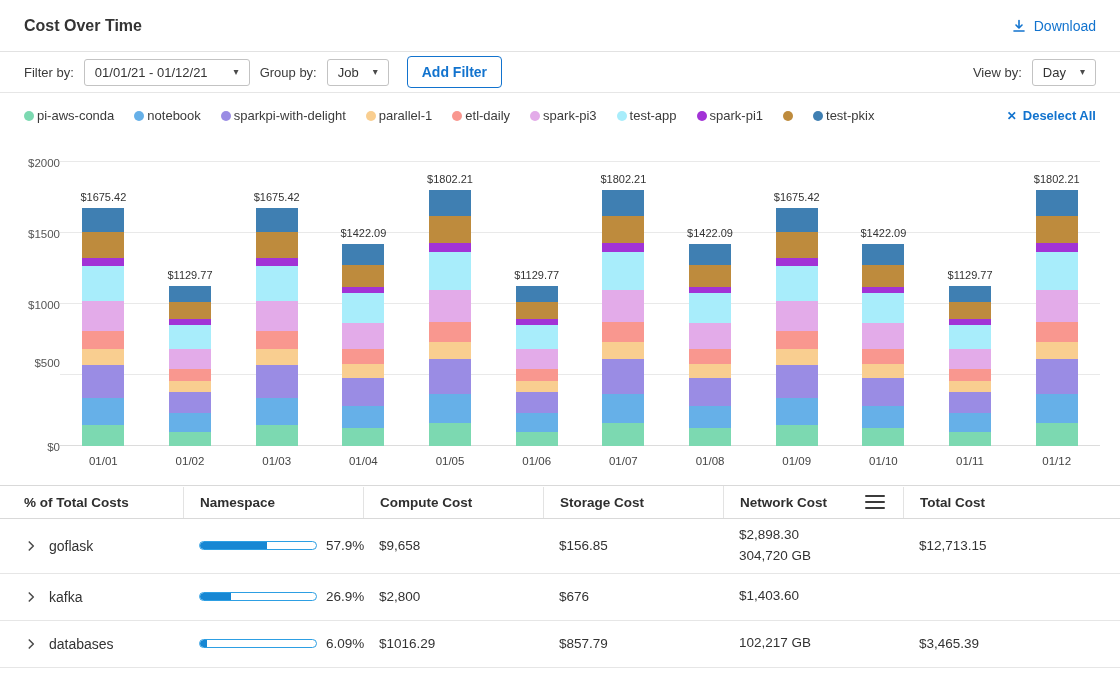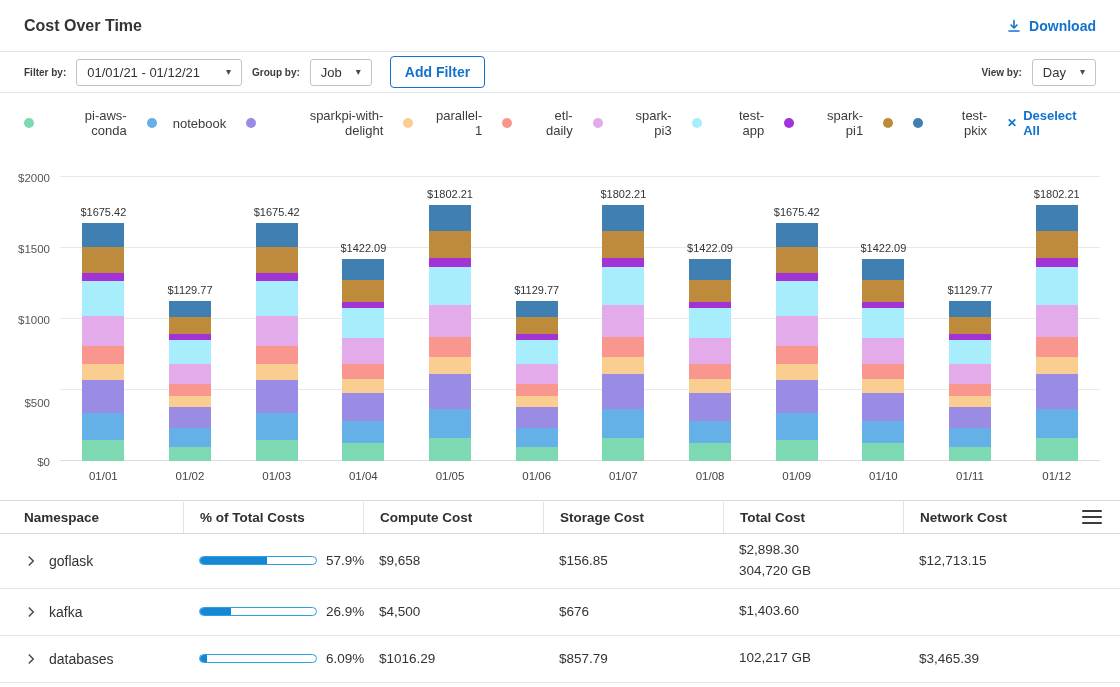--- a/index.html
+++ b/index.html
@@ -6,50 +6,50 @@
   html,body { background:#fff; }
   body {
     width:1120px; height:687px; overflow:hidden;
     font-family:"Liberation Sans", sans-serif; color:#3b3b3b;
   }
   
   .topbar { height:52px; display:flex; align-items:center; justify-content:space-between;
     padding:0 24px; border-bottom:1px solid #e2e2e2; }
   .page-title { font-size:16px; font-weight:700; color:#343434; }
   .download { display:flex; align-items:center; gap:7px; color:#1273ce; font-size:14px;
-    font-weight:700; cursor:pointer; }
+    font-weight:400; cursor:pointer; }
   .download svg { display:block; }
   
   .filterbar { height:41px; display:flex; align-items:center; gap:10px; padding:0 24px;
     border-bottom:1px solid #e6e6e6; }
-  .flabel { font-size:10px; font-weight:700; color:#3b3b3b;text-align:right; }
+  .flabel { font-size:13px; font-weight:400; color:#3b3b3b;text-align:right; }
   .select { display:flex; align-items:center; justify-content:space-between; gap:14px;
     border:1px solid #c3c3c3; border-radius:3px; background:#fff; padding:5px 10px;
     font-size:13px; color:#333; cursor:pointer; }
   .select.date { min-width:148px;gap:26px; }
   .select.small { min-width:62px; }
   .caret { font-size:10px; color:#4a4a4a; line-height:1; }
   .add-filter { margin-left:8px; border:1px solid #1273ce; color:#1273ce; background:#fff;
     border-radius:4px; font-size:14px; font-weight:700; padding:7px 14px; cursor:pointer;
     font-family:"Liberation Sans", sans-serif; }
   .spacer { flex:1; }
   
   .legendbar { display:flex; align-items:center; gap:20px; padding:15px 24px 13px 24px; }
-  .legend-item { display:flex; align-items:center; gap:16px; cursor:pointer;text-align:right; }
+  .legend-item { display:flex; align-items:center; gap:3px; cursor:pointer; }
   .legend-dot { width:10px; height:10px; border-radius:50%; display:inline-block; }
   .legend-label { font-size:13px; color:#3b3b3b; }
   .deselect { margin-left:auto; display:flex; align-items:center; gap:6px; color:#1273ce;
     font-size:13px; font-weight:700; cursor:pointer; }
   .deselect .x { font-size:12px; }
   
   .chart-wrap { padding:26px 0 0 0; }
   .plot { position:relative; height:284px; margin:0 20px 0 60px; }
   .gridline { position:absolute; left:0; right:0; height:1px; background:#e9e9e9; }
   .gridline.base { background:#dcdcdc; }
-  .y-tick { position:absolute; right:100%; margin-right:10px; width:48px; text-align:right;
+  .y-tick { position:absolute; right:100%; margin-right:0; width:48px; text-align:right;
     font-size:11.5px; color:#555; white-space:nowrap; }
   .bars-layer { position:absolute; left:0; right:0; top:0; bottom:0; display:flex; }
   .bar-col { flex:1; display:flex; flex-direction:column; align-items:center;
     justify-content:flex-end; height:100%; }
   .bar-total { font-size:11px; color:#333; margin-bottom:5px; white-space:nowrap; }
   .bar-stack { width:42px; display:flex; flex-direction:column; cursor:pointer; }
   .bar-seg { width:100%; }
   .x-axis { display:flex; margin:0 20px 0 60px; padding-top:9px; }
   .x-tick { flex:1; text-align:center; font-size:11.5px; color:#444; }
   
@@ -157,21 +157,21 @@
     <span class="x">✕</span>
     <span>Deselect All</span>
   </div>
 </div>
 
 <div class="chart-wrap">
   <div class="plot" id="plot">
       <div class="gridline base" style="bottom: 0px;"></div>
       <div class="y-tick" style="bottom: -7px;">$0</div>
       <div class="gridline" style="bottom: 71px;"></div>
-      <div class="y-tick" style="bottom: 52px;">$500</div>
+      <div class="y-tick" style="bottom: 77px;">$500</div>
       <div class="gridline" style="bottom: 142px;"></div>
       <div class="y-tick" style="bottom: 135px;">$1000</div>
       <div class="gridline" style="bottom: 213px;"></div>
       <div class="y-tick" style="bottom: 206px;">$1500</div>
       <div class="gridline" style="bottom: 284px;"></div>
       <div class="y-tick" style="bottom: 277px;">$2000</div>
       <div class="bars-layer">
         <div class="bar-col">
           <div class="bar-total">$1675.42</div>
           <div class="bar-stack">
@@ -366,44 +366,44 @@
       <div class="x-tick">01/09</div>
       <div class="x-tick">01/10</div>
       <div class="x-tick">01/11</div>
       <div class="x-tick">01/12</div>
     </div>
 </div>
 
 <div class="cost-table">
   <div class="trow thead" id="table-header">
       <div class="th">
+        <span>% of Total Costs</span>
+      </div>
+      <div class="th">
         <span>Namespace</span>
       </div>
       <div class="th">
-        <span>% of Total Costs</span>
-      </div>
-      <div class="th">
         <span>Compute Cost</span>
       </div>
       <div class="th">
         <span>Storage Cost</span>
-      </div>
-      <div class="th">
-        <span>Total Cost</span>
       </div>
       <div class="th">
         <span>Network  Cost</span>
         <span class="menu-icon">
           <svg width="20" height="16" viewBox="0 0 20 16" stroke="#3b3b3b" stroke-width="2" stroke-linecap="round">
             <line x1="1" y1="2" x2="19" y2="2"></line>
             <line x1="1" y1="8" x2="19" y2="8"></line>
             <line x1="1" y1="14" x2="19" y2="14"></line>
           </svg>
         </span>
       </div>
+      <div class="th">
+        <span>Total Cost</span>
+      </div>
     </div>
   <div id="table-body">
       <div class="trow tr">
         <div class="td ns-cell">
           <span class="chev">
             <svg width="14" height="14" viewBox="0 0 24 24" fill="none" stroke="#4a4a4a" stroke-width="2.6" stroke-linecap="round" stroke-linejoin="round">
               <polyline points="9 5 16 12 9 19"></polyline>
             </svg>
           </span>
           <span class="ns-name">goflask</span>
@@ -430,21 +430,21 @@
             </svg>
           </span>
           <span class="ns-name">kafka</span>
         </div>
         <div class="td pct-cell">
           <span class="pill">
             <span class="pill-fill" style="width: 26.9%; display: block;"></span>
           </span>
           <span class="pct-text">26.9%</span>
         </div>
-        <div class="td">$4,500</div>
+        <div class="td">$2,800</div>
         <div class="td">$676</div>
         <div class="td">
           <div class="net-line">$1,403.60</div>
         </div>
       </div>
       <div class="trow tr">
         <div class="td ns-cell">
           <span class="chev">
             <svg width="14" height="14" viewBox="0 0 24 24" fill="none" stroke="#4a4a4a" stroke-width="2.6" stroke-linecap="round" stroke-linejoin="round">
               <polyline points="9 5 16 12 9 19"></polyline>

